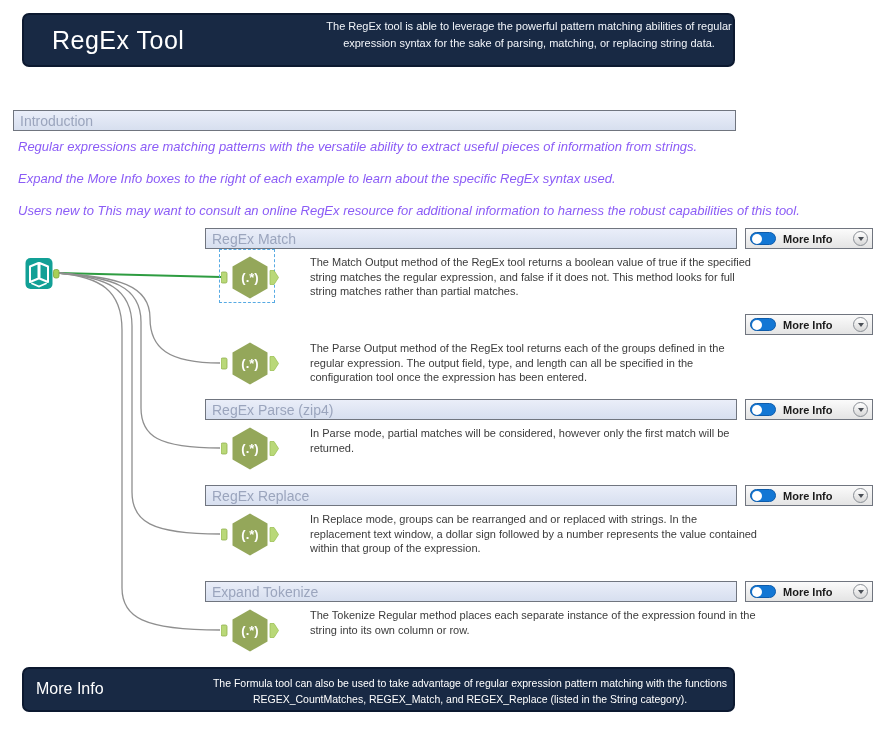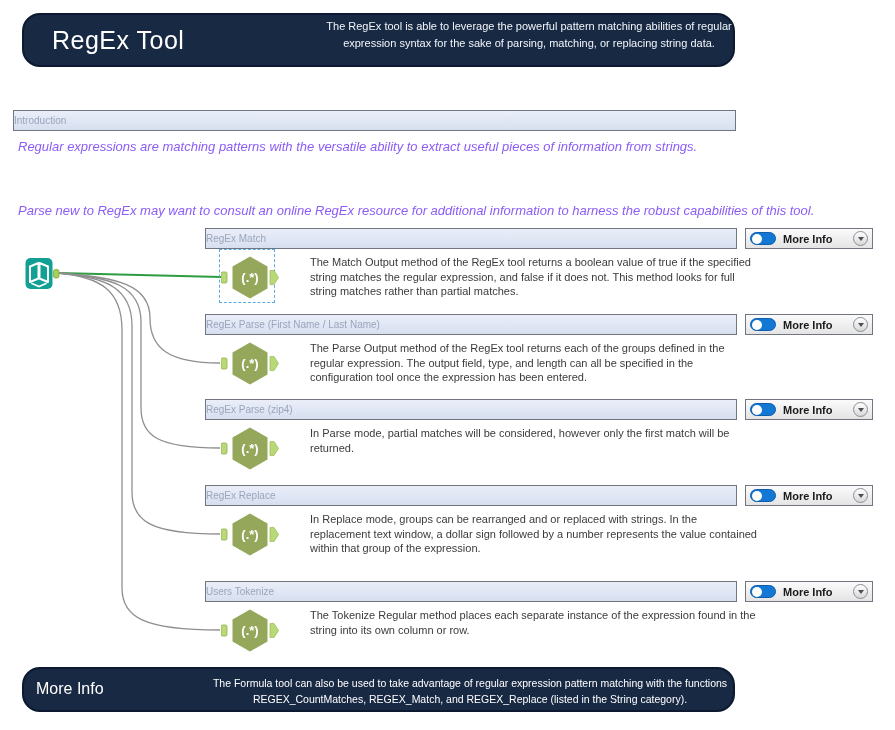--- a/index.html
+++ b/index.html
@@ -1,34 +1,34 @@
 <!DOCTYPE html>
 <html><head>
 <meta charset="utf-8">
 <style>
   html,body{margin:0;padding:0;background:#fff;}
   #canvas{position:relative;width:895px;height:730px;background:#ffffff;overflow:hidden;
           font-family:"Liberation Sans",sans-serif;}
 
   
-  .banner{position:absolute;background:#182944;border:2px solid #0c1930;border-radius:18px;box-sizing:border-box;}
+  .banner{position:absolute;background:#182944;border:2px solid #0c1930;border-radius:7px;box-sizing:border-box;}
   .hdr{left:22px;top:13px;width:713px;height:54px;}
   .hdr-title{position:absolute;left:28px;top:11px;font-size:25px;font-weight:300;color:#ffffff;letter-spacing:.5px;}
   .hdr-desc{position:absolute;left:290px;top:3px;width:430px;font-size:11px;color:#f2f5fa;text-align:center;line-height:1.55;}
 
   
   .instr{position:absolute;left:22px;top:78px;width:713px;height:22px;border:2px solid #474c55;
          box-sizing:border-box;display:flex;background:#fff;}
   .instr-cell{display:flex;align-items:center;justify-content:center;font-size:11px;font-weight:bold;color:#16233c;}
   .instr-cell.c1{flex-basis:51%;border-right:2px solid #474c55;box-sizing:border-box;}
   .instr-cell.c2{flex-basis:49%;}
 
   
   .combar{box-sizing:border-box;background:linear-gradient(#eaeef9,#d7dfef);border:1.5px solid #70757f;
-          font-size:10px;color:#9ba5bd;display:flex;align-items:center;}
+          font-size:14px;color:#9ba5bd;padding-left:6px;display:flex;align-items:center;}
   .intro-bar{position:absolute;left:13px;top:110px;width:723px;height:21px;}
 
   .para{position:absolute;left:18px;font-style:italic;font-size:13px;color:#8b5cf6;}
   .p1{top:139px}.p2{top:171px}.p3{top:203px}
 
   
   .section{position:absolute;left:0;width:895px;height:63px;}
   .s1{top:228px}.s2{top:314px}.s3{top:399px}.s4{top:485px}.s5{top:581px}
   .sec-header{position:absolute;left:205px;top:0;width:532px;height:21px;}
   .sec-desc{position:absolute;left:310px;top:27px;width:448px;font-size:11px;color:#3b3b3b;line-height:1.34;}
@@ -65,21 +65,22 @@
 <div id="canvas">
 
   <div class="banner hdr">
     <div class="hdr-title">RegEx Tool</div>
     <div class="hdr-desc">The RegEx tool is able to leverage the powerful pattern matching abilities of regular expression syntax for the sake of parsing, matching, or replacing string data.</div>
   </div>
 
 
   <div class="combar intro-bar">Introduction</div>
   <div class="para p1">Regular expressions are matching patterns with the versatile ability to extract useful pieces of information from strings.</div>
-  <div class="para p3">Parse new to RegEx may want to consult an online RegEx resource for additional information to harness the robust capabilities of this tool.</div>
+  <div class="para p2">Expand the More Info boxes to the right of each example to learn about the specific RegEx syntax used.</div>
+  <div class="para p3">Users new to This may want to consult an online RegEx resource for additional information to harness the robust capabilities of this tool.</div>
 
   <svg id="wires">
     <path d="M58 273 L221 277" stroke="#2e9c41" stroke-width="1.8" fill="none"></path>
     <path d="M58 273 C118 277,150 285,150 318 C150 348,168 363,220 363" stroke="#8f8f8f" stroke-width="1.3" fill="none"></path>
     <path d="M58 273 C112 277,141 286,141 322 L141 408 C141 436,158 448,220 448" stroke="#8f8f8f" stroke-width="1.3" fill="none"></path>
     <path d="M58 273 C106 277,132 288,132 326 L132 492 C132 521,150 534,220 534" stroke="#8f8f8f" stroke-width="1.3" fill="none"></path>
     <path d="M58 273 C100 277,122 290,122 330 L122 588 C122 617,143 630,220 630" stroke="#8f8f8f" stroke-width="1.3" fill="none"></path>
   </svg>
 
   <div class="book-tool">
@@ -109,21 +110,20 @@
         <rect x="0" y="17" width="6" height="11" rx="1.5" fill="#b9d878" stroke="#8fae4b" stroke-width="0.8"></rect>
         <polygon points="29,1.5 46.5,11.5 46.5,33.5 29,43.5 11.5,33.5 11.5,11.5" fill="#94a75a"></polygon>
         <text x="29" y="27" text-anchor="middle" font-size="13" font-weight="bold" fill="#ffffff" font-family="Liberation Sans, sans-serif">(.*)</text>
         <polygon points="49,15.5 53,15.5 57.5,22.5 53,29.5 49,29.5" fill="#b9d878" stroke="#9dc257" stroke-width="0.8"></polygon>
       </svg>
     </div>
     <div class="sec-desc">The Match Output method of the RegEx tool returns a boolean value of true if the specified string matches the regular expression, and false if it does not. This method looks for full string matches rather than partial matches.</div>
   </div>
 
   <div class="section s2">
-    <div class="combar sec-header">RegEx Parse (First Name / Last Name)</div>
     <div class="more-info">
       <div class="toggle">
           <div class="toggle-knob"></div>
         </div>
       <div class="mi-label">More Info</div>
       <div class="chevron-btn">
           <div class="chevron-tri"></div>
         </div>
     </div>
     <div class="tool">
@@ -175,21 +175,21 @@
         <rect x="0" y="17" width="6" height="11" rx="1.5" fill="#b9d878" stroke="#8fae4b" stroke-width="0.8"></rect>
         <polygon points="29,1.5 46.5,11.5 46.5,33.5 29,43.5 11.5,33.5 11.5,11.5" fill="#94a75a"></polygon>
         <text x="29" y="27" text-anchor="middle" font-size="13" font-weight="bold" fill="#ffffff" font-family="Liberation Sans, sans-serif">(.*)</text>
         <polygon points="49,15.5 53,15.5 57.5,22.5 53,29.5 49,29.5" fill="#b9d878" stroke="#9dc257" stroke-width="0.8"></polygon>
       </svg>
     </div>
     <div class="sec-desc">In Replace mode, groups can be rearranged and or replaced with strings. In the replacement text window, a dollar sign followed by a number represents the value contained within that group of the expression.</div>
   </div>
 
   <div class="section s5">
-    <div class="combar sec-header">Users Tokenize</div>
+    <div class="combar sec-header">Expand Tokenize</div>
     <div class="more-info">
       <div class="toggle">
           <div class="toggle-knob"></div>
         </div>
       <div class="mi-label">More Info</div>
       <div class="chevron-btn">
           <div class="chevron-tri"></div>
         </div>
     </div>
     <div class="tool">

